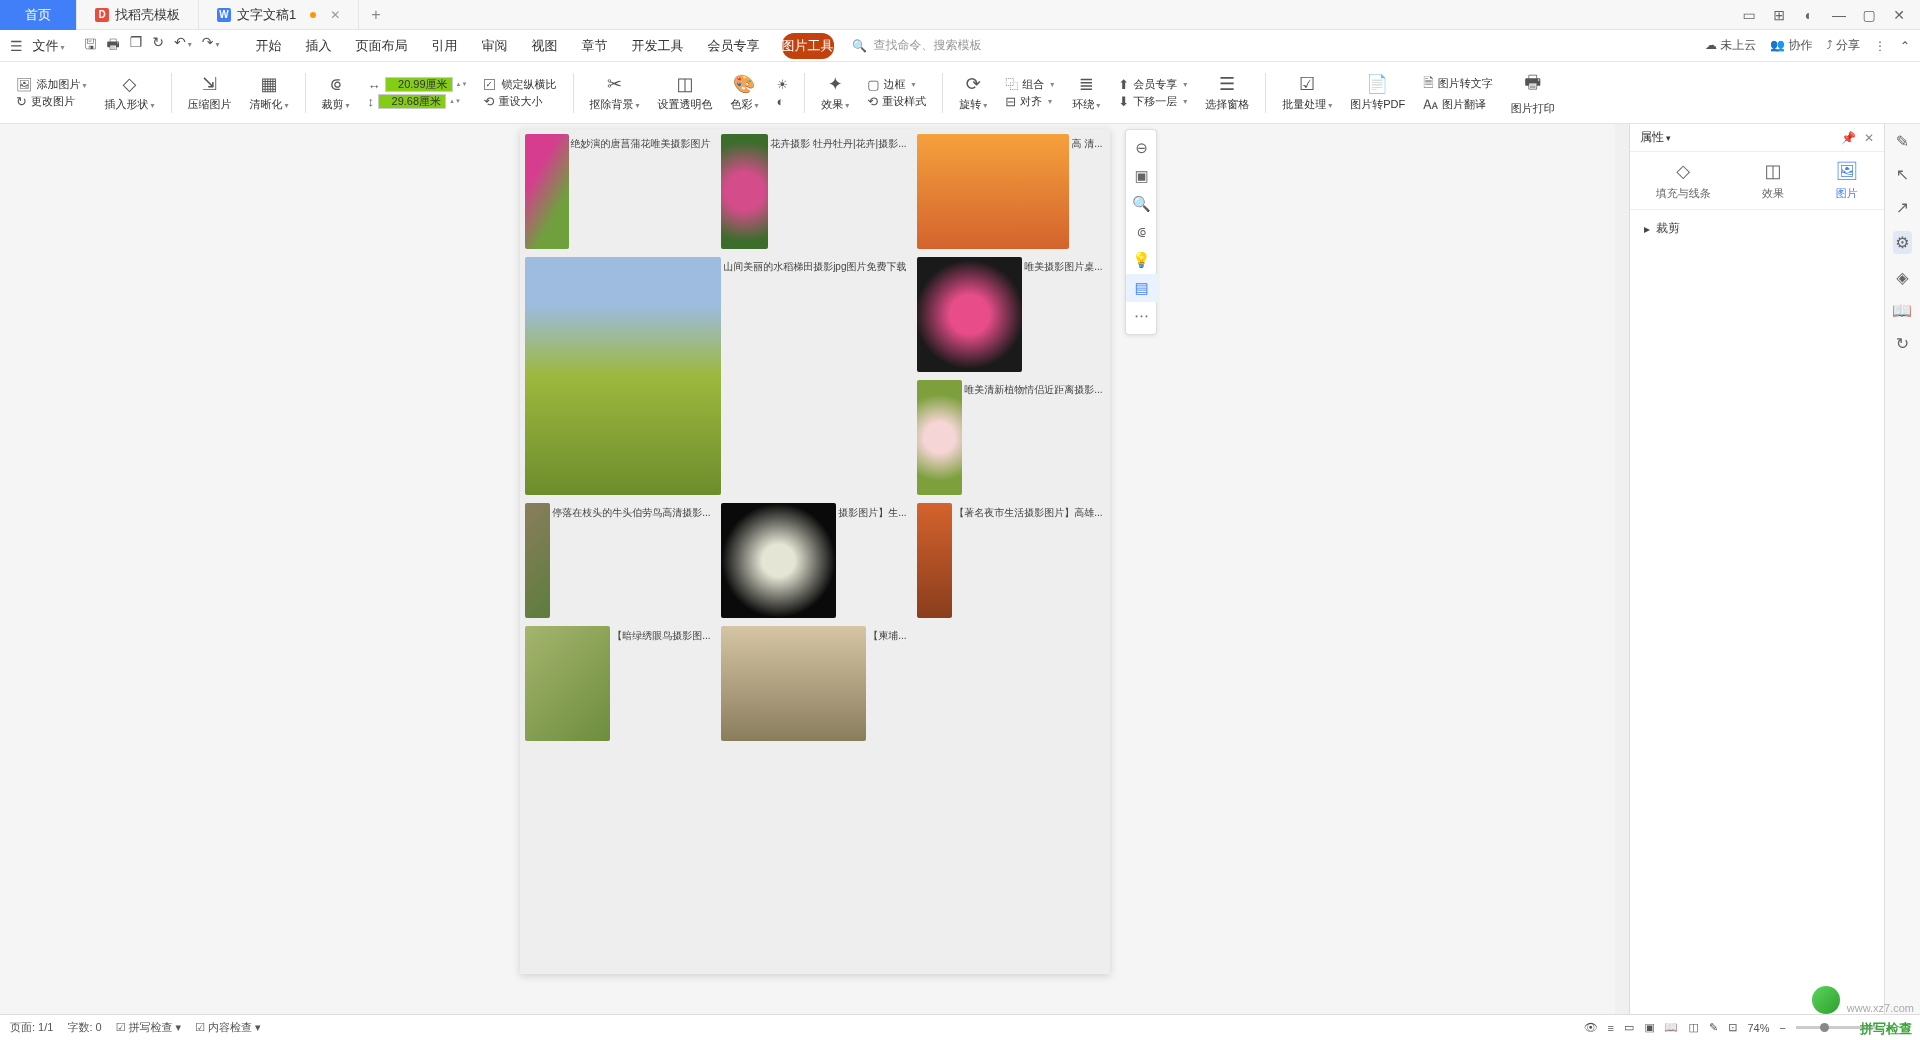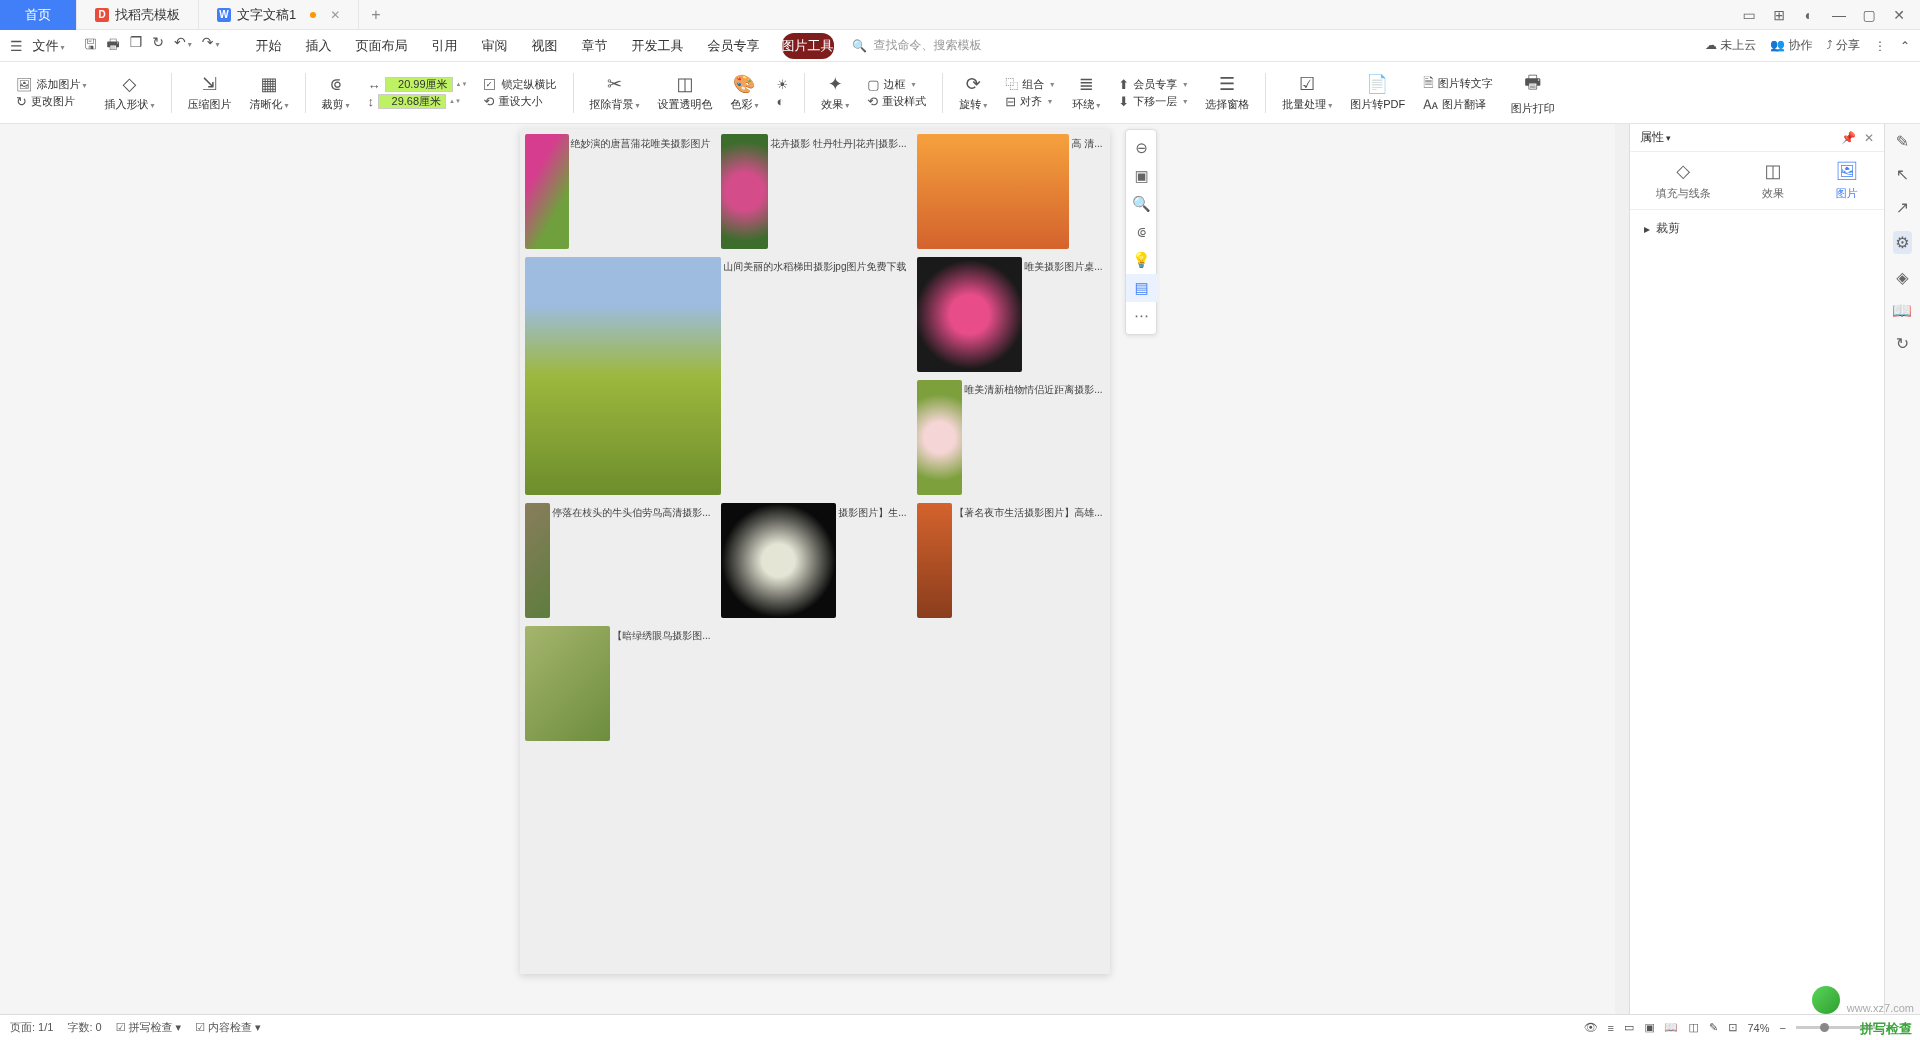--- a/index.html
+++ b/index.html
@@ -19,34 +19,34 @@
 
 
 .menubar { height: 32px; display: flex; align-items: center; padding: 0 10px; gap: 4px; border-bottom: 1px solid #e5e5e5; }
 .menu-left { display:flex; align-items:center; gap:10px; }
 .hamburger { font-size:14px;color:#555; }
 .file-label { font-size:13px;color:#333; }
 .qat { display:flex;gap:10px;margin-left:10px; }
 .qat span { color:#555;font-size:14px; }
 .menu-tabs { display:flex;gap:20px;margin-left:30px; }
 .menu-tab { font-size:13px;color:#333;padding:4px 2px; }
-.menu-tab.active { background:#7f1d1d;color:#fff;padding:4px 0;border-radius:12px; }
+.menu-tab.active { background:#c2410c;color:#fff;padding:4px 0;border-radius:12px; }
 .search-area { display:flex;align-items:center;margin-left:15px;gap:6px;color:#999;font-size:12px; }
 .menubar-right { margin-left:auto;display:flex;align-items:center;gap:14px;font-size:12px;color:#555; }
 
 
 .ribbon { height: 62px; display:flex; align-items:center; padding: 0 10px; border-bottom:1px solid #e5e5e5; gap:6px; }
 .rgroup { display:flex;flex-direction:column;align-items:center;justify-content:center;height:58px;padding:0 6px;gap:2px; }
 .rgroup .ricon { font-size:18px;color:#555; }
 .rgroup .rlabel { font-size:11px;color:#333;white-space:nowrap; }
 .rdual { display:flex;flex-direction:column;gap:2px;justify-content:center;height:58px;padding:0 6px; }
 .rdual-row { display:flex;align-items:center;gap:4px;font-size:11px;color:#333;white-space:nowrap; }
 .rdual-row .ricon-sm { font-size:13px;color:#555; }
 .ddown::after { content:"▾"; font-size:8px;margin-left:2px;color:#888; }
-.dim-input { width:68px;height:15px;border:1px solid #ccc;font-size:11px;padding:0 4px;display:inline-flex;align-items:center;justify-content:flex-end;background:#bef264; }
+.dim-input { width:68px;height:15px;border:1px solid #ccc;font-size:11px;padding:0 4px;display:inline-flex;align-items:center;justify-content:flex-end;background:#84cc16; }
 .spinner { width:10px;display:inline-flex;flex-direction:column;font-size:6px;color:#888;line-height:7px;margin-left:-1px; }
 .chk { width:11px;height:11px;border:1px solid #888;display:inline-flex;align-items:center;justify-content:center;font-size:8px;color:#333;margin-right:3px;background:#fff; }
 .sep { width:1px;height:40px;background:#e0e0e0;margin:0 4px; }
 
 
 .main { position:absolute;top:124px;left:0;right:0;bottom:26px;background:#f5f5f5;display:flex; }
 .canvas-area { flex:1;position:relative;overflow:hidden;display:flex;justify-content:center; }
 .page { width:590px;height:845px;background:#fff;box-shadow:0 2px 8px rgba(0,0,0,.15);margin-top:5px;position:relative;overflow:hidden; }
 .page-img { width:100%;height:100%;background:#eee;padding:5px;display:grid;grid-template-columns:repeat(3,1fr);grid-auto-rows:115px;gap:8px; }
 .thumb-wrap { display:flex;flex-direction:row; }
@@ -333,20 +333,24 @@
             <div class="thumb" style="background:radial-gradient(circle,#e5e5d5 20%,#0a0a0a 70%)"></div>
             <div class="cap">摄影图片】生...</div>
           </div>
         <div class="thumb-wrap">
             <div class="thumb" style="background:linear-gradient(#d4632d,#8a3d1d)"></div>
             <div class="cap">【著名夜市生活摄影图片】高雄...</div>
           </div>
         <div class="thumb-wrap">
             <div class="thumb" style="background:linear-gradient(135deg,#a5b56d,#6d8d3d)"></div>
             <div class="cap">【暗绿绣眼鸟摄影图...</div>
+          </div>
+        <div class="thumb-wrap">
+            <div class="thumb" style="background:linear-gradient(#d5c5a5,#8a7d5d)"></div>
+            <div class="cap">【柬埔...</div>
           </div>
       </div>
     </div>
     <div class="float-tools">
       <div class="ftool">⊖</div>
       <div class="ftool">▣</div>
       <div class="ftool">🔍</div>
       <div class="ftool">⟃</div>
       <div class="ftool bulb">💡</div>
       <div class="ftool sel">▤</div>

